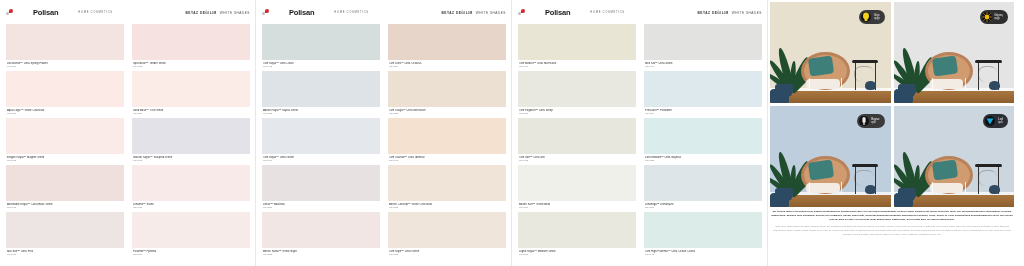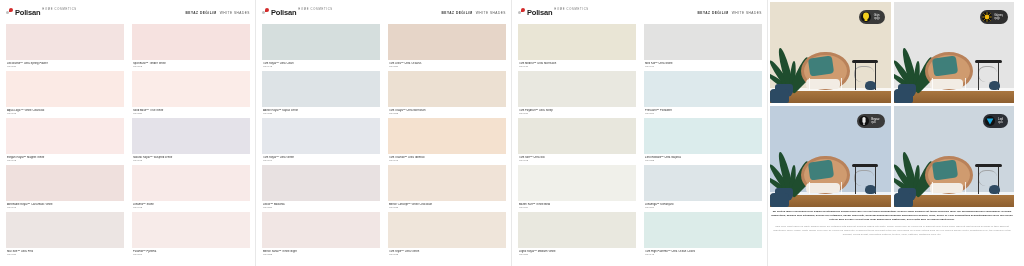--- a/index.html
+++ b/index.html
@@ -7,21 +7,21 @@
     font-family:"Liberation Sans", sans-serif; }
   .page { position:relative; width:1024px; height:266px; display:flex; }
 
   
   .panel { position:relative; width:256px; height:266px; background:#fff;
     padding:6px 6px 0 6px; flex:0 0 256px; }
   .panel-sep { position:absolute; right:0; top:0; width:1px; height:266px; background:#e8e8e8; }
 
   .panel-head { display:flex; align-items:center; justify-content:space-between;
     height:13px; margin-bottom:5px; }
-  .logo { display:flex; align-items:flex-start; gap:0; }
+  .logo { display:flex; align-items:center; gap:18px; }
   .logo-mark { width:9px; height:7px; position:relative; flex:0 0 auto; }
   .logo-mark i { position:absolute; display:block; border-radius:50%; }
   .logo-mark i:nth-child(1){ width:3px;height:3px; background:#c0c0c0; left:0; top:3px; }
   .logo-mark i:nth-child(2){ width:4px;height:4px; background:#d32b2b; left:3px; top:0px;
     border-radius:50% 50% 50% 0; }
   .logo-word { font-size:7.5px; font-weight:bold; color:#1a1a1a; letter-spacing:-0.2px;
     font-family:"Liberation Sans", sans-serif; }
   .logo-sub { font-size:2.7px; color:#6a6a6a; letter-spacing:0.7px; margin-left:2px;
     text-transform:uppercase; }
   .head-right { font-size:3.2px; color:#555; letter-spacing:0.5px; text-transform:uppercase; display:flex; gap:3px; }

